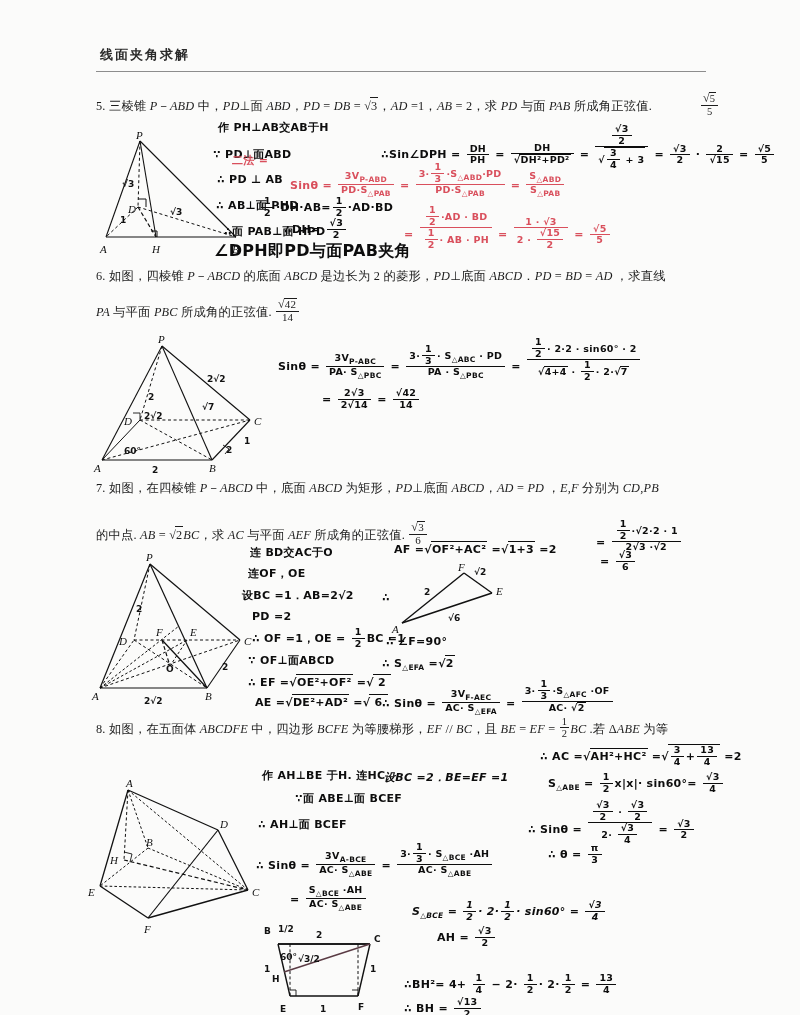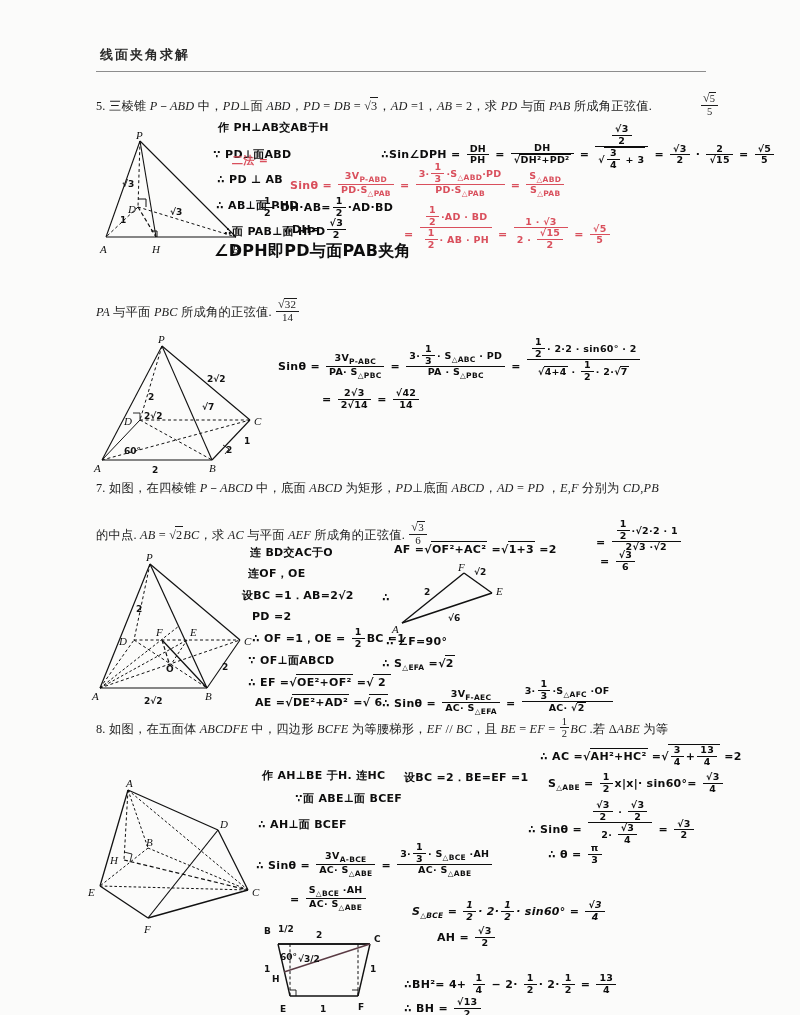--- a/index.html
+++ b/index.html
@@ -190,23 +190,26 @@
   </div>
   <div class="hw red" style="left:404px; top:205px;">
     =
     <span class="hfrac"><span><span class="hfrac"><span>1</span><span class="den">2</span></span>·AD · BD</span><span class="den"><span class="hfrac"><span>1</span><span class="den">2</span></span>· AB · PH</span></span>
     =
     <span class="hfrac"><span>1 · √3</span><span class="den">2 · <span class="hfrac"><span>√15</span><span class="den">2</span></span></span></span>
     =
     <span class="hfrac"><span>√5</span><span class="den">5</span></span>
   </div>
 
+  <div class="prob" style="left:96px; top:268px;">
+    6. 如图，四棱锥 <i>P</i>－<i>ABCD</i> 的底面 <i>ABCD</i> 是边长为 2 的菱形，<i>PD</i>⊥底面 <i>ABCD</i>．<i>PD</i> = <i>BD</i> = <i>AD</i> ，求直线
+  </div>
   <div class="prob" style="left:96px; top:298px;">
     <i>PA</i> 与平面 <i>PBC</i> 所成角的正弦值.
-    <span class="frac" style="font-size:11px;"><span><span class="sq"><span class="rad">√</span><span class="bar">32</span></span></span><span class="den">14</span></span>
+    <span class="frac" style="font-size:11px;"><span><span class="sq"><span class="rad">√</span><span class="bar">42</span></span></span><span class="den">14</span></span>
   </div>
 
   <div class="fig" style="left:92px; top:332px;">
     <svg width="185" height="142" viewBox="0 0 185 142">
 
       <line x1="10" y1="128" x2="120" y2="128" stroke="#111" stroke-width="1.1"></line>
       <line x1="10" y1="128" x2="48" y2="88" stroke="#111" stroke-width="1"></line>
       <line x1="48" y1="88" x2="158" y2="88" stroke="#111" stroke-width="1" stroke-dasharray="3,2.6"></line>
       <line x1="120" y1="128" x2="158" y2="88" stroke="#111" stroke-width="1.1"></line>
 
@@ -372,21 +375,21 @@
     ∴ Sinθ =
     <span class="hfrac"><span>3V<sub>A-BCE</sub></span><span class="den">AC· S<sub>△ABE</sub></span></span>
     =
     <span class="hfrac"><span>3·<span class="hfrac"><span>1</span><span class="den">3</span></span>· S<sub>△BCE</sub> ·AH</span><span class="den">AC· S<sub>△ABE</sub></span></span>
   </div>
   <div class="hw" style="left:290px; top:885px;">
     =
     <span class="hfrac"><span>S<sub>△BCE</sub> ·AH</span><span class="den">AC· S<sub>△ABE</sub></span></span>
   </div>
 
-  <div class="hw" style="left:404px; top:770px;">设BC =2．BE=EF =1</div>
+  <div class="hw" style="left:384px; top:770px;font-style:italic;">设BC =2．BE=EF =1</div>
   <div class="hw" style="left:412px; top:900px;font-style:italic;">
     S<sub>△BCE</sub> = <span class="hfrac"><span>1</span><span class="den">2</span></span>· 2·<span class="hfrac"><span>1</span><span class="den">2</span></span>· sin60° = <span class="hfrac"><span>√3</span><span class="den">4</span></span>
   </div>
   <div class="hw" style="left:437px; top:926px;">
     AH = <span class="hfrac"><span>√3</span><span class="den">2</span></span>
   </div>
   <div class="hw" style="left:404px; top:973px;">
     ∴BH²= 4+ <span class="hfrac"><span>1</span><span class="den">4</span></span> − 2· <span class="hfrac"><span>1</span><span class="den">2</span></span>· 2·<span class="hfrac"><span>1</span><span class="den">2</span></span> = <span class="hfrac"><span>13</span><span class="den">4</span></span>
   </div>
   <div class="hw" style="left:404px; top:997px;">

